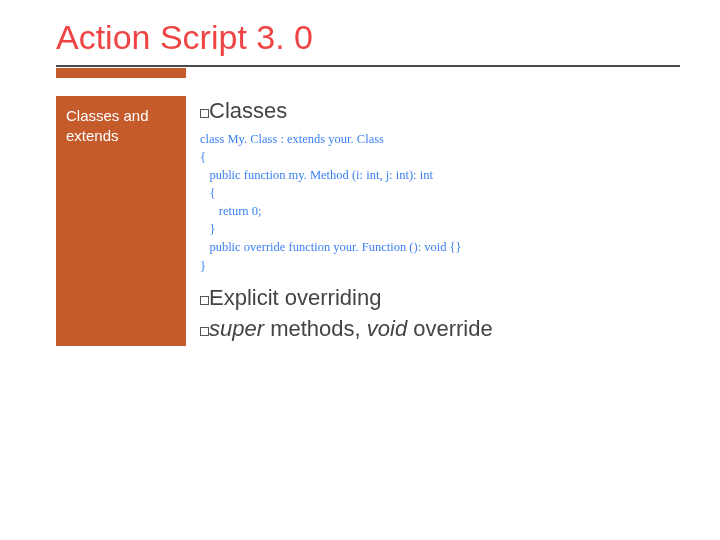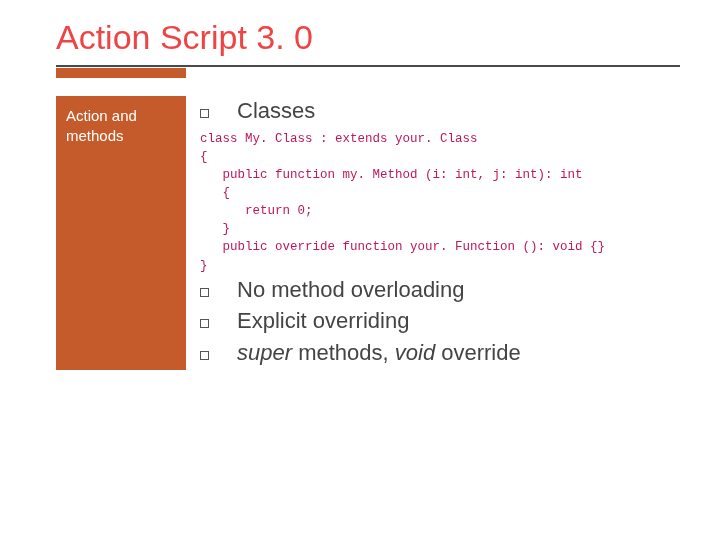--- a/index.html
+++ b/index.html
@@ -52,85 +52,81 @@
   }
   .main {
     padding-left: 14px;
     flex: 1;
     font-size: 14px;
     line-height: 1.35;
   }
   .bullet-row {
     display: flex;
     align-items: baseline;
-    gap: 28px;
+    gap: 0;
     margin-bottom: 2px;
   }
   .bullet-marker {
     width: 9px;
     height: 9px;
     border: 1.5px solid #555;
     display: inline-block;
     flex-shrink: 0;
     margin-top: 4px;
   }
   .bullet-text-lg {
     font-size: 22px;
     color: #444;
   }
   .code-block {
-    font-family: Liberation Mono, monospace;
+    font-family: Liberation Serif, serif;
     font-size: 12.5px;
     white-space: pre;
-    color: #be185d;
-    margin: 4px 0 0 0;
+    color: #3b82f6;
+    margin: 4px 0 8px 0;
     line-height: 1.45;
   }
   .bullets2 .bullet-row { margin-bottom: 2px; }
   .bullets2 .bullet-text-lg { font-size: 22px; }
   .italic { font-style: italic; }
 </style>
 </head>
 <body>
 
 <div class="slide">
   <div class="title">Action Script 3. 0</div>
 
   <div class="underline-wrap">
     <div class="underline-top"></div>
     <div class="underline-bar"></div>
   </div>
 
   <div class="content">
     <div class="sidebar-box">
-      <span>Action and methods</span>
+      <span>Classes and extends</span>
     </div>
 
     <div class="main">
 
       <div class="bullet-row">
         <span class="bullet-marker"></span>
         <span class="bullet-text-lg">Classes</span>
       </div>
 
       <div class="code-block">class My. Class : extends your. Class
 {
    public function my. Method (i: int, j: int): int
    {
       return 0;
    }
    public override function your. Function (): void {}
 }</div>
 
       <div class="bullets2">
 
-        <div class="bullet-row">
-          <span class="bullet-marker"></span>
-          <span class="bullet-text-lg">No method overloading</span>
-        </div>
 
         <div class="bullet-row">
           <span class="bullet-marker"></span>
           <span class="bullet-text-lg">Explicit overriding</span>
         </div>
 
         <div class="bullet-row">
           <span class="bullet-marker"></span>
           <span class="bullet-text-lg">
             <span class="italic">super</span><span> methods, </span><span class="italic">void</span><span> override</span>

